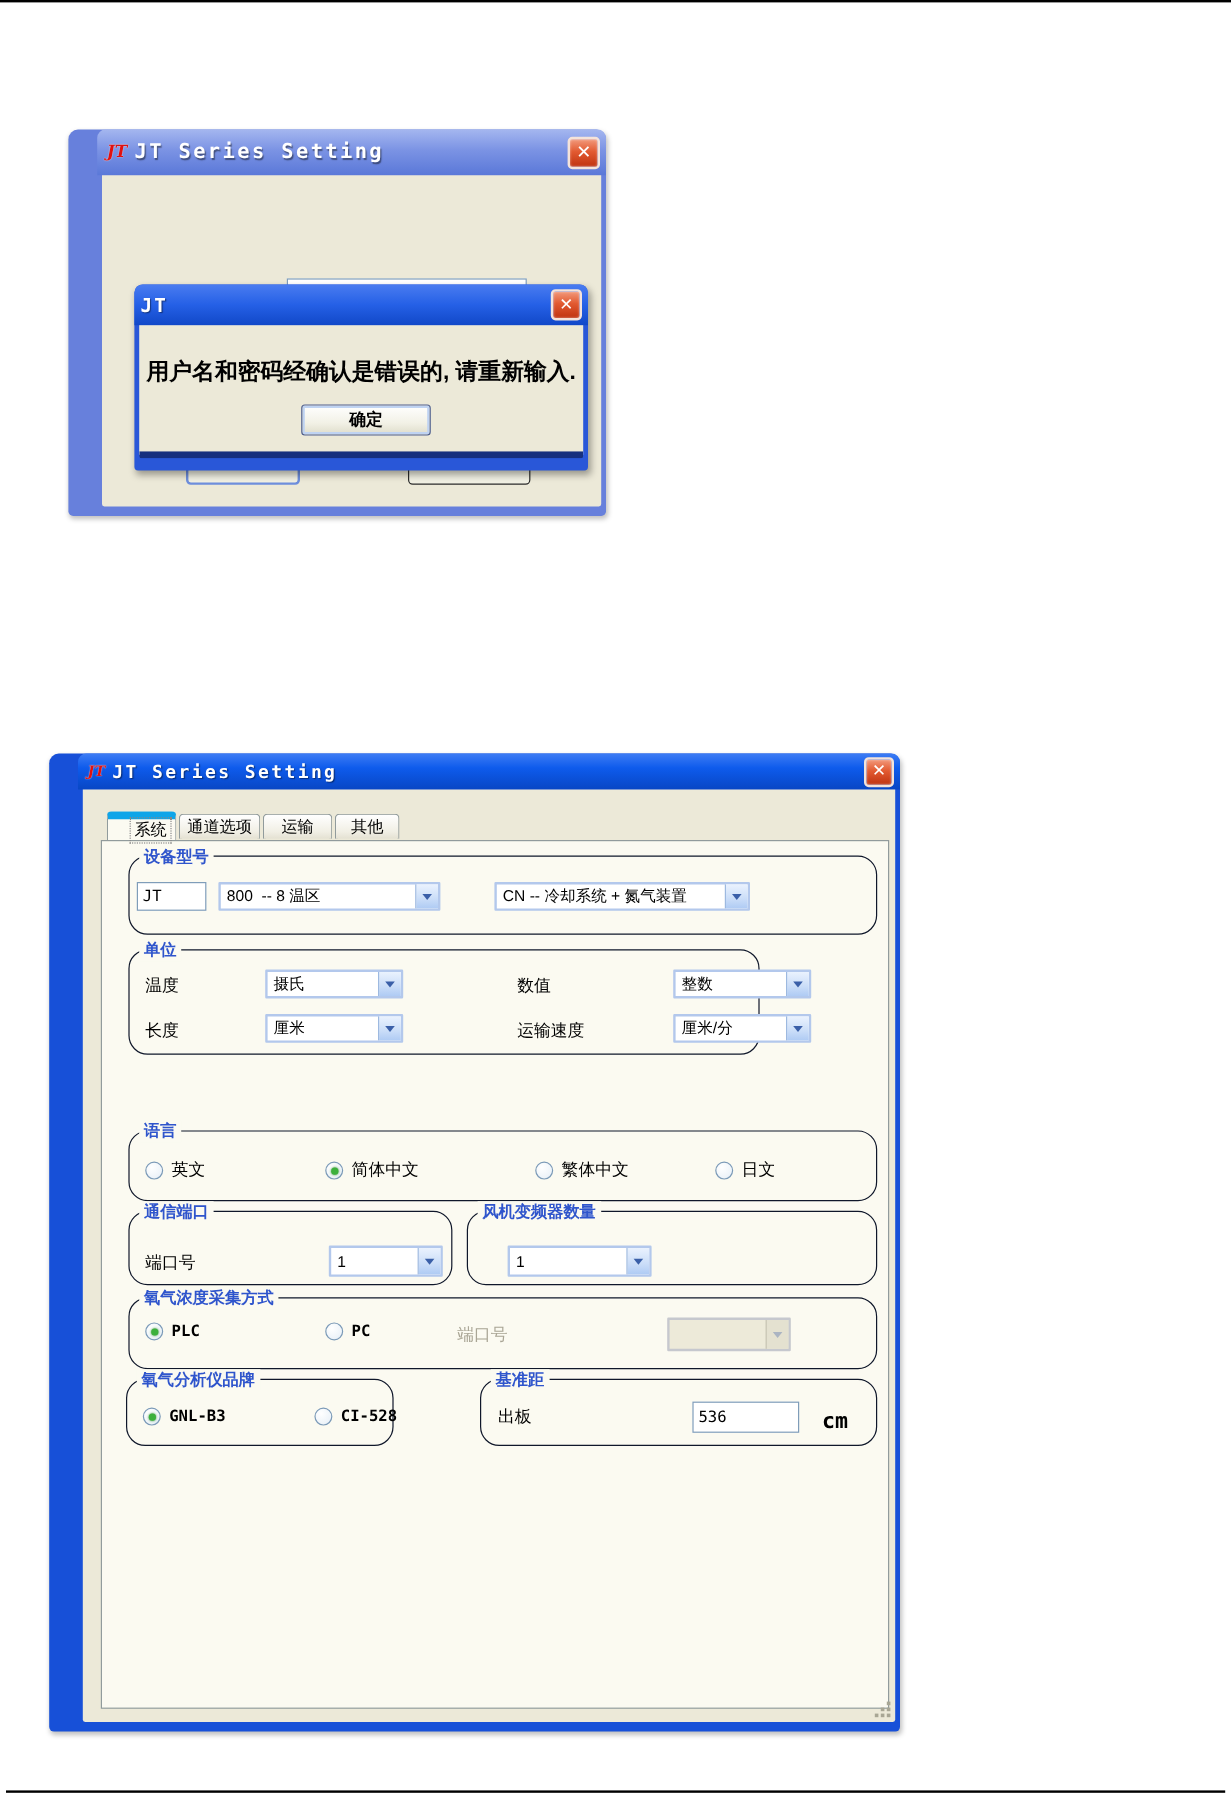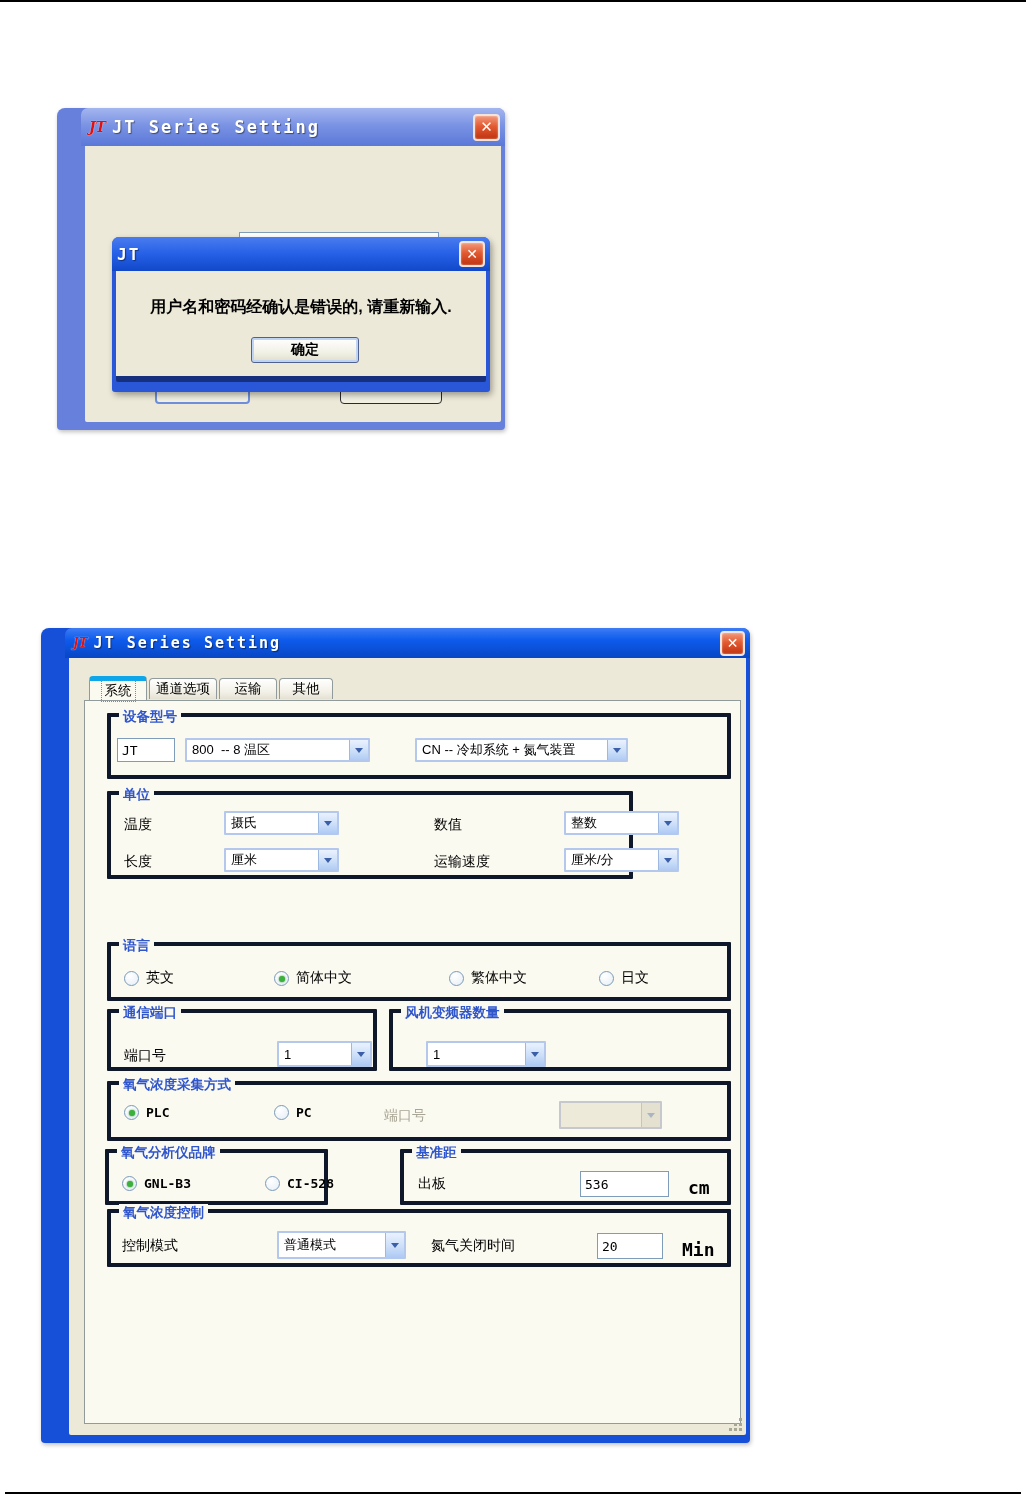--- a/index.html
+++ b/index.html
@@ -54,21 +54,21 @@
   
   .win-error {
     position:absolute; left:27px; top:91px; width:378px; height:155px;
     background:#2957D8; border-radius:7px 7px 3px 3px; z-index:5;
     box-shadow:2px 3px 6px rgba(0,0,0,.35);
   }
   .win-error .tb { height:34px; background:linear-gradient(180deg,#4A7CF0 0%,#2560E6 50%,#1148C8 100%); }
   .win-error .tb-title { font-size:16px; }
   .win-error .closebtn { width:26px; height:26px; font-size:14px; }
   .win-error .winbody { margin:0 4px; height:111px; border-bottom:6px solid #16307E; }
-  .err-msg { position:absolute; left:0; right:0; top:26px; text-align:center; font-size:16px; font-weight:bold; }
+  .err-msg { position:absolute; left:0; right:0; top:26px; text-align:center; font-size:19px; font-weight:bold; }
   .btn-ok {
     position:absolute; left:135px; top:66px; width:108px; height:26px;
     background:linear-gradient(180deg,#FFFFFF 0%,#F2F1E6 60%,#DFDDCB 100%);
     border:1px solid #51618F; border-radius:3px;
     box-shadow:inset 0 0 0 2px #BFD3F2;
     font-size:14px; font-weight:bold; text-align:center; line-height:23px; cursor:pointer;
   }
 
   
   .win-settings { left:41px; top:628px; width:709px; height:815px; background:#1750D8; }
@@ -81,29 +81,29 @@
   .tabs { position:absolute; left:20px; top:18px; display:flex; align-items:flex-end; z-index:2; }
   .tab {
     height:21px; margin-right:2px; padding:0 4px;
     display:flex; align-items:center; justify-content:center;
     background:linear-gradient(180deg,#FFFFFF 0%,#F1EFE5 70%,#E4E1D2 100%);
     border:1px solid #919B9C; border-bottom:none; border-radius:4px 4px 0 0;
     font-size:13.5px; cursor:pointer;
   }
   .tab.active {
     height:24px; background:#FBFAF1; position:relative;
-    border-top:5px solid #0ea5e9; z-index:3; margin-bottom:-1px;
+    border-top:7px solid #0ea5e9; z-index:3; margin-bottom:-1px;justify-content:flex-end;
   }
   .tab.active .tab-label { outline:1px dotted #888; padding:1px 3px; }
   .tabpage {
     position:absolute; left:15px; top:42px; width:657px; height:724px;
     background:#FBFAF1; border:1px solid #919B9C;
   }
 
-  .grp { position:absolute; border:4px solid #0f172a; border-radius:1px; }
+  .grp { position:absolute; border:1px solid #0f172a; border-radius:16px; }
   .grp-label {
     position:absolute; top:-9px; left:8px; padding:0 4px;
     background:#FBFAF1; color:#2F55CC; font-size:13.5px; font-weight:bold; white-space:nowrap;
   }
   .flabel { position:absolute; font-size:14px; white-space:nowrap; }
   .flabel.disabled { color:#A9A595; }
   .funit { position:absolute; font-size:18px; font-family:"DejaVu Sans Mono", monospace; font-weight:bold; }
 
   .xinput {
     position:absolute; border:1px solid #7F9DB9; background:#fff;
@@ -330,32 +330,19 @@
         </div>
       </div>
 
       <div class="grp" style="left:315px;top:448px;width:331px;height:56px">
         <span class="grp-label">基准距</span>
         <span class="flabel" style="left:14px;top:22px">出板</span>
         <input class="xinput" style="left: 176px; top: 18px; width: 89px; height: 26px;" value="536">
         <span class="funit" style="left:284px;top:24px">cm</span>
       </div>
 
-      <div class="grp" style="left:22px;top:508px;width:624px;height:58px">
-        <span class="grp-label">氧气浓度控制</span>
-        <span class="flabel" style="left:11px;top:24px">控制模式</span>
-        <div class="combo" style="left:166px;top:18px;width:129px;height:28px">
-          <span class="cval">普通模式</span>
-          <span class="cbtn">
-              <span class="carrow"></span>
-            </span>
-        </div>
-        <span class="flabel" style="left:320px;top:24px">氮气关闭时间</span>
-        <input class="xinput" style="left: 486px; top: 20px; width: 66px; height: 26px;" value="20">
-        <span class="funit" style="left:571px;top:26px">Min</span>
-      </div>
 
 
     </div>
 
     <div class="grip"></div>
   </div>
 </div>
 
 </body></html>

